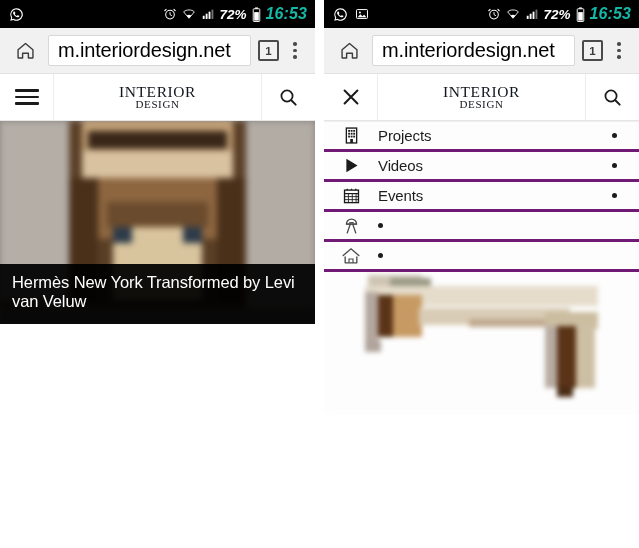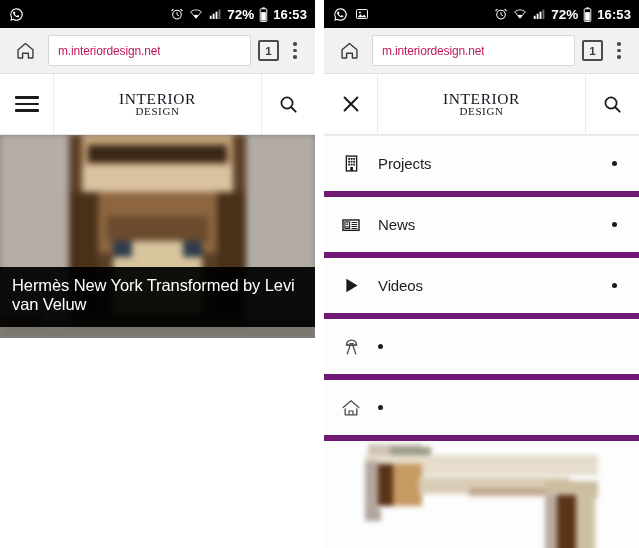--- a/index.html
+++ b/index.html
@@ -29,25 +29,25 @@
   .statusbar {
     height:28px;
     background:#000000;
     display:flex;
     align-items:center;
     padding:0 8px 0 9px;
     color:#ffffff;
   }
   .sb-left { display:flex; align-items:center; gap:7px; }
   .sb-spacer { flex:1 1 auto; }
-  .sb-right { display:flex; align-items:center; gap:5px; }
+  .sb-right { display:flex; align-items:center; gap:5px;font-style:italic; }
   .sb-text {
-    font-size:13px;
+    font-size:16px;
     font-weight:bold;
-    color:#ffffff;
+    color:#14b8a6;
     letter-spacing:0.1px;
     white-space:nowrap;
   }
   .sb-pct { font-size:13.5px; font-weight:bold; color:#ffffff; }
   .ic { display:block; }
 
   
   .browserbar {
     height:46px;
     background:#f1f1f1;
@@ -67,22 +67,22 @@
     background:#ffffff;
     border:1px solid #d8d8d8;
     border-radius:2px;
     display:flex;
     align-items:center;
     padding:0 9px;
     margin:0 7px 0 6px;
     min-width:0;
   }
   .urltext {
-    font-size:12px;
-    color:#be185d;
+    font-size:20px;
+    color:#000000;
     white-space:nowrap;
     overflow:hidden;
     text-overflow:ellipsis;
     letter-spacing:-0.15px;
   }
   .tabcount {
     width:21px; height:21px;
     border:2px solid #4a4a4a;
     border-radius:2px;
     display:flex; align-items:center; justify-content:center;
@@ -101,21 +101,21 @@
   }
   .overflow span {
     width:3.5px; height:3.5px;
     background:#4a4a4a;
     border-radius:50%;
     display:block;
   }
 
   
   .siteheader {
-    height:61px;
+    height:47px;
     background:#ffffff;
     display:flex;
     align-items:stretch;
     border-bottom:1px solid #e6e6e6;
   }
   .sh-left, .sh-right {
     width:54px;
     display:flex; align-items:center; justify-content:center;
     flex:0 0 auto;
   }
@@ -158,21 +158,21 @@
     background:#8a8480;
   }
   
   .hero-canvas {
     position:absolute; inset:0;
     filter:blur(3.2px);
   }
   .hb { position:absolute; }
   .hero-caption {
     position:absolute;
-    left:0; right:0; bottom:11px;
+    left:0; right:0; bottom:0;
     background:rgba(0,0,0,0.93);
     padding:9px 12px 13px 12px;
     min-height:56px;
   }
   .hero-caption .ct {
     color:#ffffff;
     font-size:16.5px;
     line-height:1.16;
     font-weight:400;
     letter-spacing:-0.1px;
@@ -191,24 +191,24 @@
     filter:blur(2.6px);
   }
   .pb { position:absolute; }
 
   
   .drawer {
     background:#fdfdfd;
     border-top:1px solid #eeeeee;
   }
   .menu-row {
-    height:61px;
+    height:30px;
     display:flex;
     align-items:center;
-    border-bottom:6px solid #701a75;
+    border-bottom:3px solid #701a75;
     padding:0 16px 0 0;
     background:#fdfdfd;
   }
   .menu-icon {
     width:54px;
     display:flex; align-items:center; justify-content:center;
     flex:0 0 auto;
   }
   .menu-label {
     flex:1 1 auto;
@@ -451,44 +451,46 @@
             <rect x="7.8" y="12.2" width="2.3" height="2.3" fill="#1b1b1b"></rect>
             <rect x="11" y="12.2" width="2.3" height="2.3" fill="#1b1b1b"></rect>
             <rect x="14.2" y="12.2" width="2.3" height="2.3" fill="#1b1b1b"></rect>
             <rect x="10.4" y="16.4" width="3.4" height="5" fill="#1b1b1b"></rect>
           </svg>
         </div>
         <span class="menu-label">Projects</span>
         <span class="menu-dot"></span>
       </div>
 
-      <div class="menu-row">
-        <div class="menu-icon">
-          <svg width="20" height="20" viewBox="0 0 24 24">
-            <rect x="2.4" y="6" width="19.2" height="12.4" fill="none" stroke="#1b1b1b" stroke-width="1.7"></rect>
-            <rect x="4.7" y="8.3" width="5.6" height="7.8" fill="none" stroke="#1b1b1b" stroke-width="1.3"></rect>
-            <circle cx="7.5" cy="11" r="1.1" fill="#1b1b1b"></circle>
-            <path d="M5.3 14.3h4.4" stroke="#1b1b1b" stroke-width="1.2"></path>
-            <path d="M12.6 9h6.8M12.6 11.4h6.8M12.6 13.8h6.8M12.6 16.1h6.8" stroke="#1b1b1b" stroke-width="1.3"></path>
-          </svg>
-        </div>
-        <span class="menu-label">News</span>
-        <span class="menu-dot"></span>
-      </div>
 
       <div class="menu-row">
         <div class="menu-icon">
           <svg width="19" height="19" viewBox="0 0 24 24">
             <path d="M5.5 3.6L19.6 12 5.5 20.4z" fill="#1b1b1b"></path>
           </svg>
         </div>
         <span class="menu-label">Videos</span>
         <span class="menu-dot"></span>
       </div>
 
+      <div class="menu-row">
+        <div class="menu-icon">
+          <svg width="19" height="19" viewBox="0 0 24 24">
+            <path d="M6.6 2.6c0 1.4-1.2 1.4-1.2 2.6h2.4c0-1.2-1.2-1.2-1.2-2.6z" fill="#1b1b1b"></path>
+            <path d="M12 2.6c0 1.4-1.2 1.4-1.2 2.6h2.4c0-1.2-1.2-1.2-1.2-2.6z" fill="#1b1b1b"></path>
+            <path d="M17.4 2.6c0 1.4-1.2 1.4-1.2 2.6h2.4c0-1.2-1.2-1.2-1.2-2.6z" fill="#1b1b1b"></path>
+            <rect x="3.2" y="5.2" width="17.6" height="15.8" fill="none" stroke="#1b1b1b" stroke-width="1.7"></rect>
+            <path d="M3.2 9.6h17.6" stroke="#1b1b1b" stroke-width="1.5"></path>
+            <path d="M8.1 9.6v11.4M13 9.6v11.4M17.8 9.6v11.4" stroke="#1b1b1b" stroke-width="1.1"></path>
+            <path d="M3.2 13.4h17.6M3.2 17.2h17.6" stroke="#1b1b1b" stroke-width="1.1"></path>
+          </svg>
+        </div>
+        <span class="menu-label">Events</span>
+        <span class="menu-dot"></span>
+      </div>
 
       <div class="menu-row">
         <div class="menu-icon">
           <svg width="19" height="21" viewBox="0 0 24 26">
             <path d="M5.6 11.2a6.4 6.4 0 0112.8 0z" fill="none" stroke="#4a4a4a" stroke-width="1.6"></path>
             <path d="M5.6 11.2h12.8" stroke="#4a4a4a" stroke-width="1.6"></path>
             <path d="M9.2 9.4h5.6" stroke="#4a4a4a" stroke-width="1.5"></path>
             <path d="M10.5 11.2L6.6 22.4M13.5 11.2l3.9 11.2" stroke="#4a4a4a" stroke-width="1.6" stroke-linecap="round"></path>
           </svg>
         </div>

